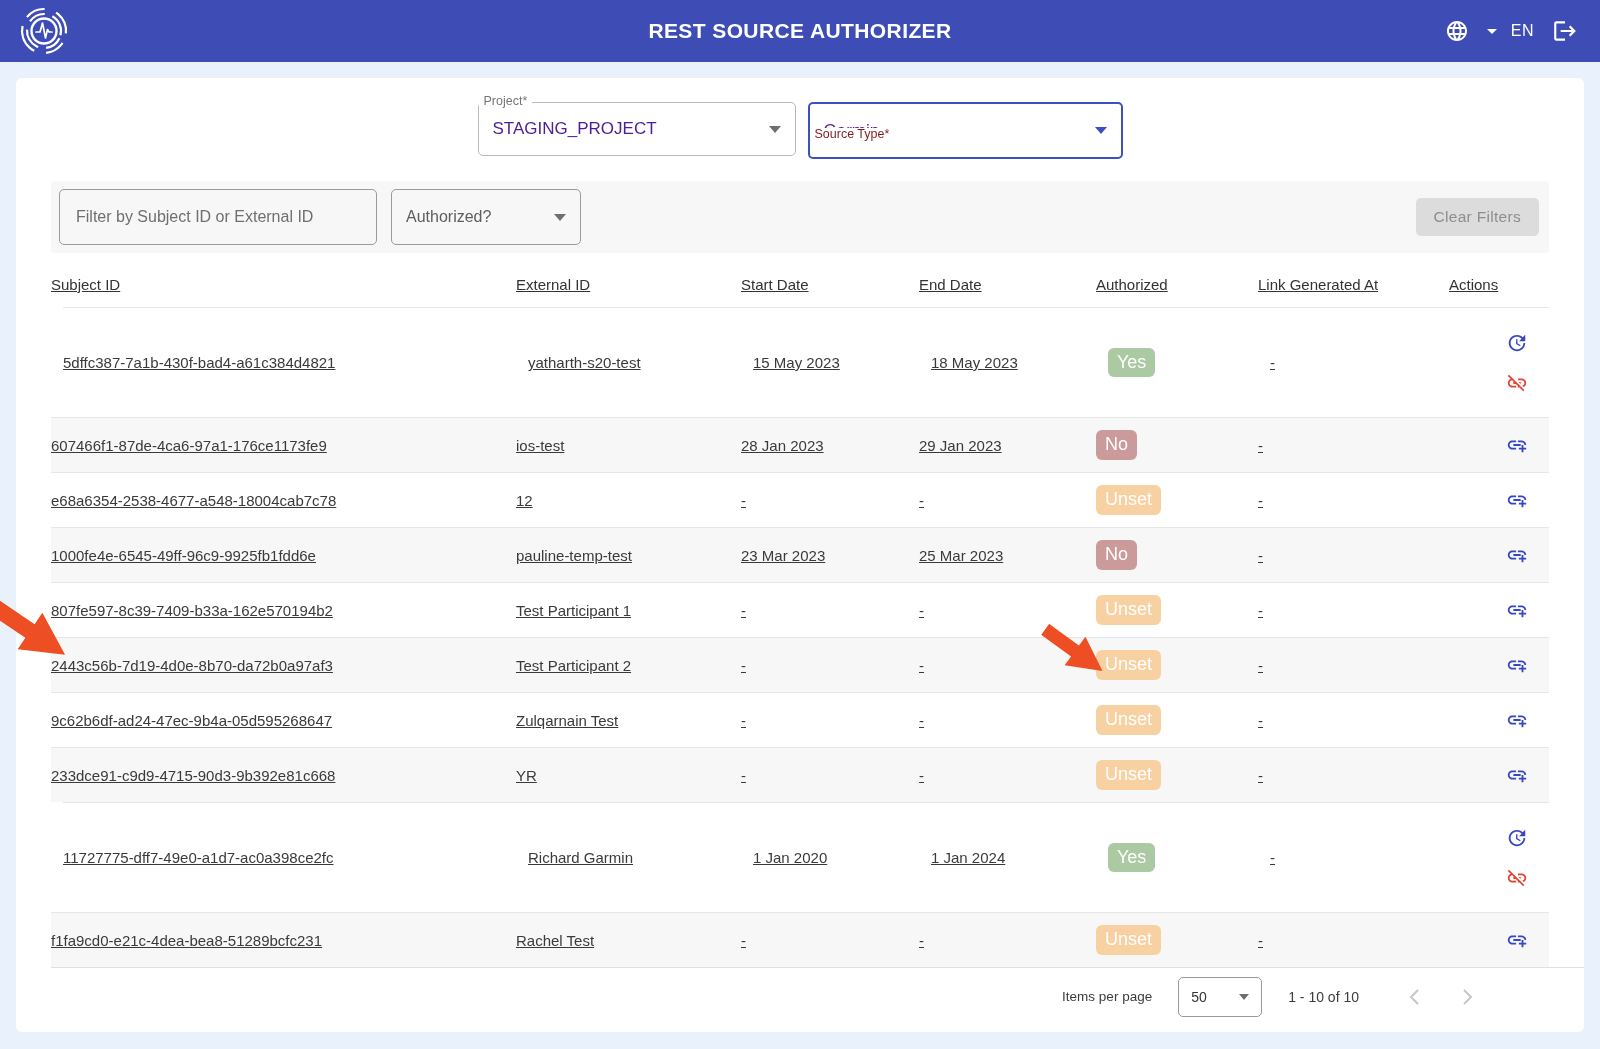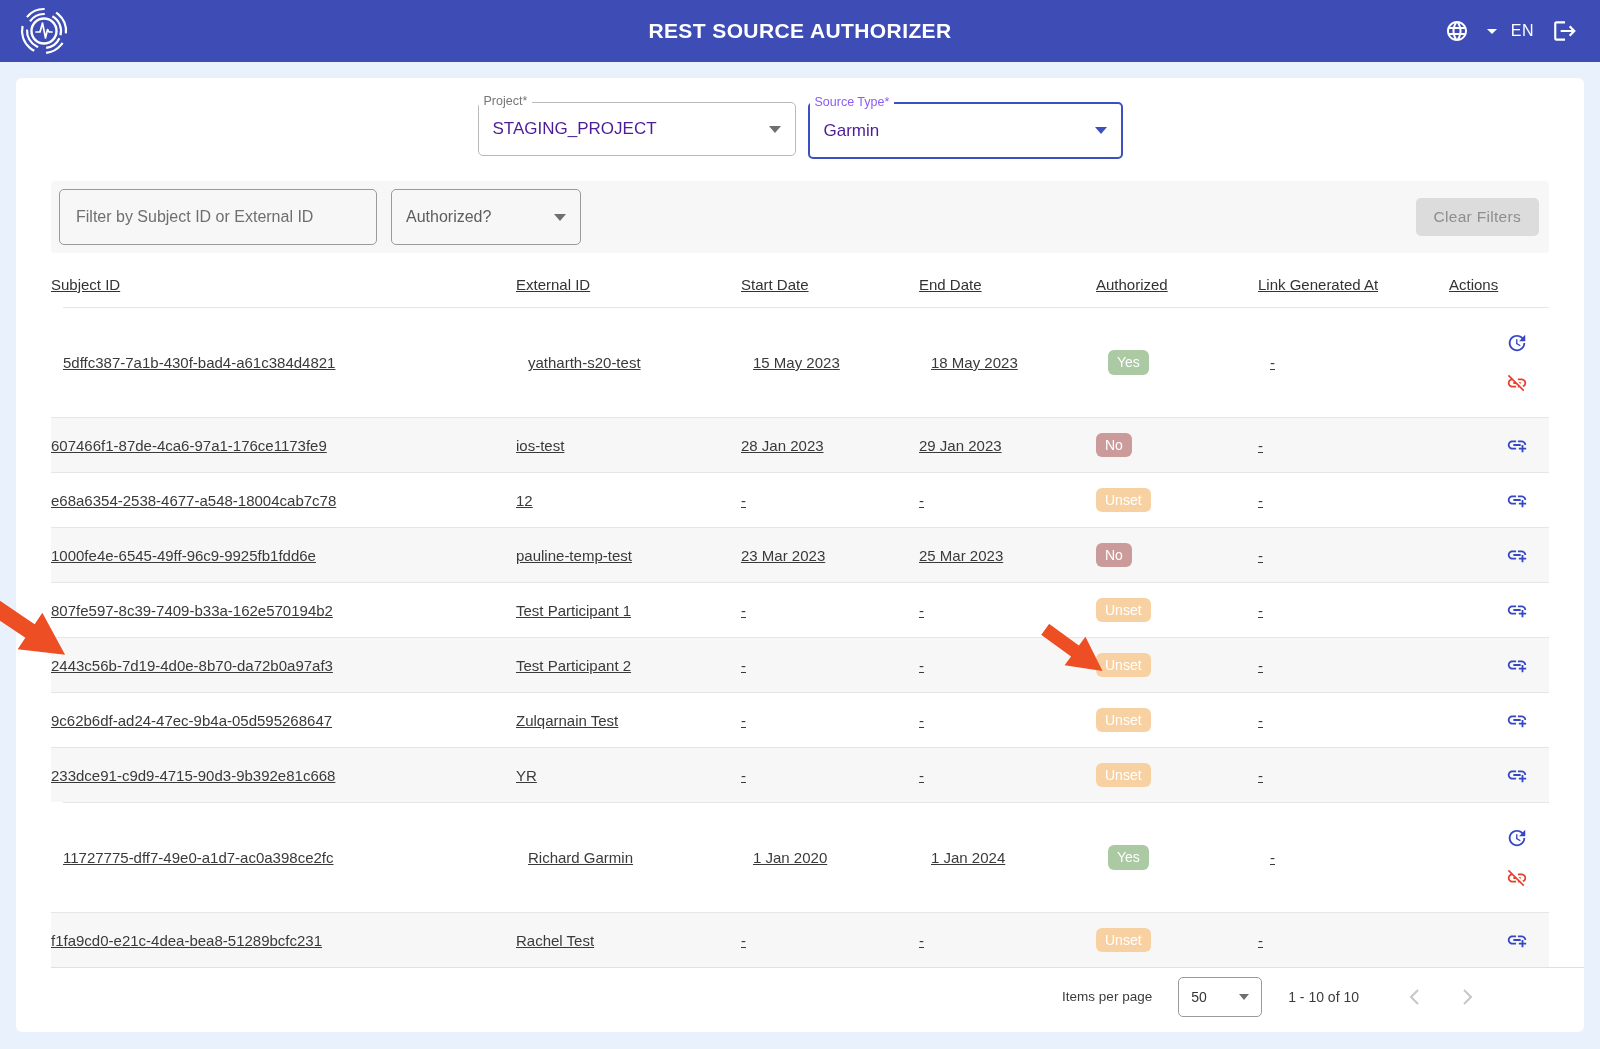--- a/index.html
+++ b/index.html
@@ -36,21 +36,21 @@
   .mat-field {
     position:relative; border:1px solid #b9b9b9; border-radius:5px;
     width:318px; height:54px; display:flex; align-items:center;
     padding:0 14px; background:#fff;
   }
   .mat-field.focused { border:2px solid #3d50c0; height:57px; width:315px; }
   .mat-label {
     position:absolute; top:-8px; left:0; background:#fff;
     font-size:12.5px; color:#767676; padding:0 5px; line-height:1.1;
   }
-  .mat-field.focused .mat-label { color:#8b5cf6; }
+  .mat-field.focused .mat-label { color:#7f1d1d;margin-top:32px; }
   .mat-value { font-size:17px; color:#4c1d95; }
   .mat-arrow { margin-left:auto; width:0; height:0; border-left:6px solid transparent; border-right:6px solid transparent; border-top:7px solid #6f6f6f; }
   .mat-field.focused .mat-arrow { border-top-color:#3d50c0; }
   
   .filter-strip {
     margin:0 35px; background:#f7f7f7; border-radius:3px;
     height:72px; display:flex; align-items:center; padding:0 8px; gap:14px;
   }
   .filter-input {
     width:318px; height:56px; border:1px solid #9a9a9a; border-radius:5px;
@@ -72,21 +72,21 @@
   .table { margin:8px 35px 0 35px; }
   .tgrid { display:grid; grid-template-columns:465px 225px 178px 177px 162px 191px 1fr; align-items:center;text-decoration:underline; }
   .thead { height:46px; font-size:15px; color:#333; }
   .thead > div { padding-right:8px; }
   .trow { min-height:55px; border-top:1px solid #e6e6e6; font-size:15px; color:#3a3a3a; }
   .trow.alt { background:#f7f7f7; }
   .trow.tall { min-height:110px;margin-left:12px; }
   .trow > div { padding-right:8px; word-break:break-all; }
   .badge {
     display:inline-block; padding:4px 9px; border-radius:6px;
-    color:#fff; font-size:14px; line-height:1.2;
+    color:#fff; font-size:18px; line-height:1.2;
   }
   .cell-actions { display:flex; flex-direction:column; align-items:flex-end; justify-content:center; gap:16px; padding-right:20px !important; }
   .action-btn { background:none; border:none; cursor:pointer; width:24px; height:24px; padding:0; display:flex; align-items:center; justify-content:center; }
   .action-blue { color:#3547c4; }
   .action-red { color:#e8402f; }
   
   .pagination {
     margin:0 0 0 35px; border-top:1px solid #e0e0e0;
     height:58px; display:flex; align-items:center; justify-content:flex-end;
     gap:26px; padding-right:105px; font-size:13.5px; color:#3c3c3c;

